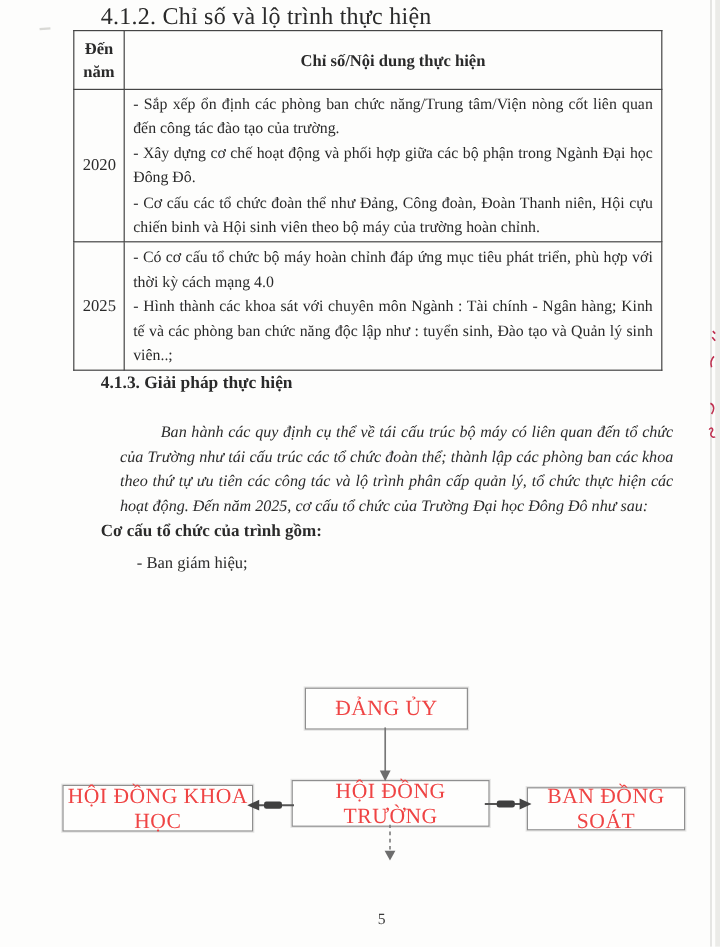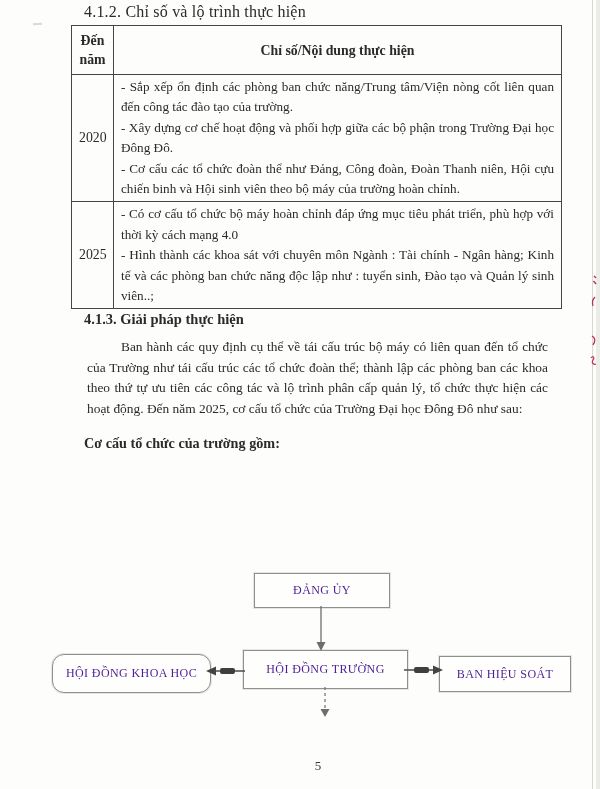--- a/index.html
+++ b/index.html
@@ -7,25 +7,25 @@
     position:relative;
     width:600px;height:789px;
     background:#fdfdfc;
     font-family:"Liberation Serif","DejaVu Serif",serif;
     color:#2a2a2a;
     overflow:hidden;
   }
   
   .h412{
     position:absolute;top:3px;left:84px;
-    font-size:16px;letter-spacing:.2px;
+    font-size:20px;letter-spacing:.2px;
   }
   
   .ind-table{
-    position:absolute;top:25px;left:71px;
+    position:absolute;top:25px;left:61px;
     width:491px;border-collapse:collapse;table-layout:fixed;
     font-size:13.2px;
   }
   .ind-table td,.ind-table th{
     border:1.5px solid #454545;
     vertical-align:middle;
     padding:2px 7px;
   }
   .ind-table .col-year{width:42px;}
   .ind-table thead th{height:44px;font-weight:bold;text-align:center;font-size:13.8px;line-height:19px;padding:2px 3px;}
@@ -34,40 +34,40 @@
   .year-cell{text-align:center;font-size:13.8px;}
   .content-cell{vertical-align:middle;margin-left:16px;}
   .content-cell p{
     margin:0;line-height:20.4px;text-align:justify;
   }
   
   .sec413{position:absolute;top:311px;left:84px;width:461px;height:262px;}
   .h413{position:absolute;top:0;left:0;font-size:14.5px;font-weight:bold;margin:0;}
   .par413{
     position:absolute;top:23px;left:0;width:461px;
-    margin:3px;font-size:13.4px;line-height:20.6px;
-    text-align:justify;text-indent:34px;
+    margin:16px;font-size:13.4px;line-height:20.6px;
+    text-align:justify;text-indent:34px;font-style:italic;
   }
   .subhead{position:absolute;top:124px;left:0;font-size:14.2px;font-weight:bold;margin:0;}
   .org-list{position:absolute;top:146px;left:30px;margin:0;padding:0;list-style:none;font-size:13.8px;}
   .org-list li{line-height:23px;}
   
   .diagram{position:absolute;top:560px;left:0;width:600px;height:205px;}
   .dbox{
     position:absolute;
     border:1.5px solid #8f8f8f;
     box-shadow:0 0 0 1px rgba(150,150,150,.22);
     background:#fefefd;
     display:flex;align-items:center;justify-content:center;
-    font-size:12px;letter-spacing:.4px;color:#4c1d95;
+    font-size:18px;letter-spacing:.4px;color:#ef4444;
     text-align:center;
   }
   .box-top{left:254px;top:13px;width:134px;height:33px;}
   .box-center{left:243px;top:90px;width:163px;height:37px;}
-  .box-left{left:52px;top:94px;width:157px;height:37px;border-radius:12px;}
+  .box-left{left:52px;top:94px;width:157px;height:37px;}
   .box-right{left:439px;top:96px;width:130px;height:34px;}
   .box-bottom{left:253px;top:157px;width:137px;height:34px;}
   .conn{position:absolute;}
   
   .page-num{position:absolute;top:758px;left:300px;width:36px;text-align:center;font-size:13px;color:#3a3a3a;}
   .scan-edge{position:absolute;top:0;left:592px;width:1px;height:789px;background:#cfcfcb;opacity:.85;}
   .scan-band{position:absolute;top:0;right:0;width:4px;height:789px;background:#ebebe8;}
   .scan-dash{position:absolute;top:23px;left:33px;width:9px;height:2px;background:#c9c9c5;opacity:.7;transform:rotate(-4deg);}
   .pen-mark{position:absolute;}
 </style>
@@ -88,47 +88,48 @@
       <tr>
         <th>Đến năm</th>
         <th>Chỉ số/Nội dung thực hiện</th>
       </tr>
     </thead>
     <tbody>
       <tr class="row-2020">
         <td class="year-cell">2020</td>
         <td class="content-cell">
           <p>- Sắp xếp ổn định các phòng ban chức năng/Trung tâm/Viện nòng cốt liên quan đến công tác đào tạo của trường.</p>
-          <p>- Xây dựng cơ chế hoạt động và phối hợp giữa các bộ phận trong Trường Đại học Đông Đô.</p>
+          <p>- Xây dựng cơ chế hoạt động và phối hợp giữa các bộ phận trong Ngành Đại học Đông Đô.</p>
           <p>- Cơ cấu các tổ chức đoàn thể như Đảng, Công đoàn, Đoàn Thanh niên, Hội cựu chiến binh và Hội sinh viên theo bộ máy của trường hoàn chỉnh.</p>
         </td>
       </tr>
       <tr class="row-2025">
         <td class="year-cell">2025</td>
         <td class="content-cell">
           <p>- Có cơ cấu tổ chức bộ máy hoàn chỉnh đáp ứng mục tiêu phát triển, phù hợp với thời kỳ cách mạng 4.0</p>
           <p>- Hình thành các khoa sát với chuyên môn Ngành : Tài chính - Ngân hàng; Kinh tế và các phòng ban chức năng độc lập như : tuyển sinh, Đào tạo và Quản lý sinh viên..;</p>
         </td>
       </tr>
     </tbody>
   </table>
 
   <div class="sec413">
     <p class="h413">4.1.3. Giải pháp thực hiện</p>
     <p class="par413">Ban hành các quy định cụ thể về tái cấu trúc bộ máy có liên quan đến tổ chức của Trường như tái cấu trúc các tổ chức đoàn thể; thành lập các phòng ban các khoa theo thứ tự ưu tiên các công tác và lộ trình phân cấp quản lý, tổ chức thực hiện các hoạt động. Đến năm 2025, cơ cấu tổ chức của Trường Đại học Đông Đô như sau:</p>
-    <p class="subhead">Cơ cấu tổ chức của trường gồm:</p>
+    <p class="subhead">Cơ cấu tổ chức của trình gồm:</p>
     <ul class="org-list">
+      <li>- Ban giám hiệu;</li>
     </ul>
   </div>
 
   <div class="diagram">
     <div class="dbox box-top">ĐẢNG ỦY</div>
     <div class="dbox box-left">HỘI ĐỒNG KHOA HỌC</div>
     <div class="dbox box-center">HỘI ĐỒNG TRƯỜNG</div>
-    <div class="dbox box-right">BAN HIỆU SOÁT</div>
+    <div class="dbox box-right">BAN ĐỒNG SOÁT</div>
 
     <svg class="conn" style="left:313px;top:46px;" width="16" height="46">
       <line x1="8" y1="0" x2="8" y2="37" stroke="#777" stroke-width="1.4"></line>
       <polygon points="3.5,36 12.5,36 8,45" fill="#6d6d6d"></polygon>
     </svg>
 
     <svg class="conn" style="left:317px;top:127px;" width="16" height="31">
       <line x1="8" y1="0" x2="8" y2="23" stroke="#777" stroke-width="1.3" stroke-dasharray="3,3"></line>
       <polygon points="3.5,22 12.5,22 8,30" fill="#6d6d6d"></polygon>
     </svg>

